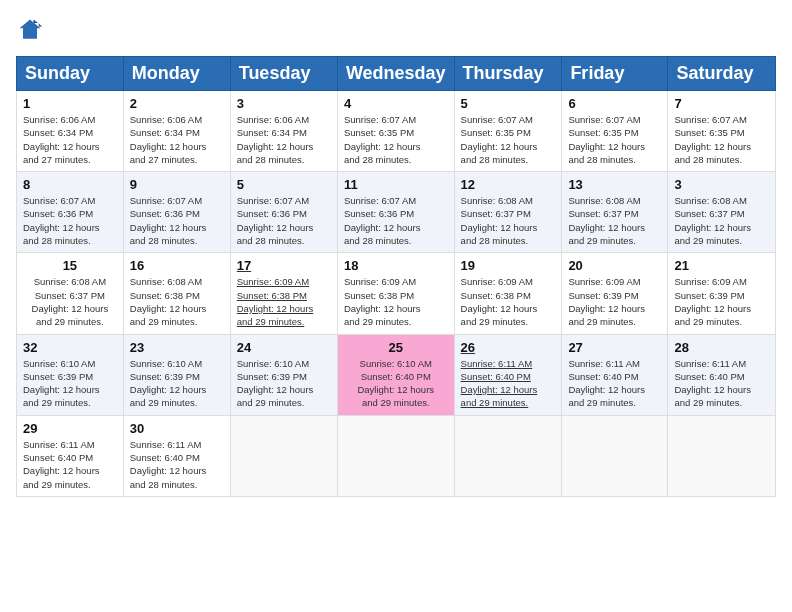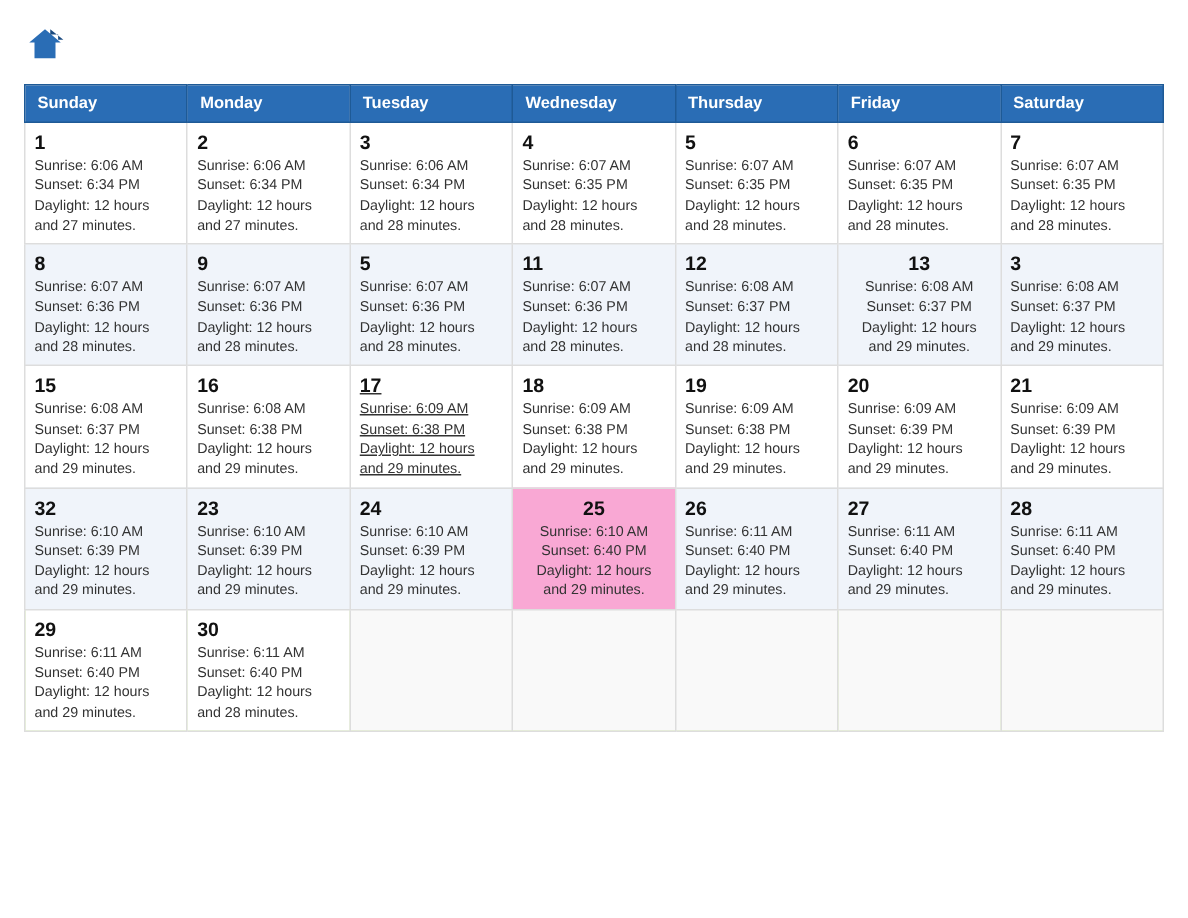--- a/index.html
+++ b/index.html
@@ -45,21 +45,21 @@
       color: #333;
     }
     .calendar {
       width: 100%;
       border-collapse: collapse;
       border: 1px solid #ccc;
     }
     .calendar th {
       background-color: #2a6db5;
       color: #fff;
-      font-size: 11px;
+      font-size: 18px;
       font-weight: bold;
       padding: 6px 8px;
       text-align: left;
       border: 1px solid #1e5a96;
     }
     .calendar td {
       vertical-align: top;
       padding: 5px 6px;
       border: 1px solid #ddd;
       font-size: 10px;
@@ -163,31 +163,31 @@
           <div class="day-detail">Sunrise: 6:07 AM<br>Sunset: 6:36 PM<br>Daylight: 12 hours<br>and 28 minutes.</div>
         </td>
         <td style="height: 80px; background: rgb(240, 244, 250);">
           <span class="day-number">11</span>
           <div class="day-detail">Sunrise: 6:07 AM<br>Sunset: 6:36 PM<br>Daylight: 12 hours<br>and 28 minutes.</div>
         </td>
         <td style="height: 80px; background: rgb(240, 244, 250);">
           <span class="day-number">12</span>
           <div class="day-detail">Sunrise: 6:08 AM<br>Sunset: 6:37 PM<br>Daylight: 12 hours<br>and 28 minutes.</div>
         </td>
-        <td style="height: 80px; background: rgb(240, 244, 250); text-align: center;">
+        <td style="height: 80px; background: rgb(240, 244, 250);">
           <span class="day-number">13</span>
           <div class="day-detail">Sunrise: 6:08 AM<br>Sunset: 6:37 PM<br>Daylight: 12 hours<br>and 29 minutes.</div>
         </td>
         <td style="height: 80px; background: rgb(240, 244, 250);">
           <span class="day-number">3</span>
           <div class="day-detail">Sunrise: 6:08 AM<br>Sunset: 6:37 PM<br>Daylight: 12 hours<br>and 29 minutes.</div>
         </td>
       </tr>
       <tr style="background: rgb(255, 255, 255);">
-        <td style="height: 80px;">
+        <td style="height: 80px; text-align: center;">
           <span class="day-number">15</span>
           <div class="day-detail">Sunrise: 6:08 AM<br>Sunset: 6:37 PM<br>Daylight: 12 hours<br>and 29 minutes.</div>
         </td>
         <td style="height: 80px;">
           <span class="day-number">16</span>
           <div class="day-detail">Sunrise: 6:08 AM<br>Sunset: 6:38 PM<br>Daylight: 12 hours<br>and 29 minutes.</div>
         </td>
         <td style="height: 80px; text-decoration: underline;">
           <span class="day-number">17</span>
           <div class="day-detail">Sunrise: 6:09 AM<br>Sunset: 6:38 PM<br>Daylight: 12 hours<br>and 29 minutes.</div>
@@ -219,21 +219,21 @@
           <div class="day-detail">Sunrise: 6:10 AM<br>Sunset: 6:39 PM<br>Daylight: 12 hours<br>and 29 minutes.</div>
         </td>
         <td style="height: 80px; background: rgb(240, 244, 250);">
           <span class="day-number">24</span>
           <div class="day-detail">Sunrise: 6:10 AM<br>Sunset: 6:39 PM<br>Daylight: 12 hours<br>and 29 minutes.</div>
         </td>
         <td style="height: 80px; background: #f9a8d4; text-align: center;">
           <span class="day-number">25</span>
           <div class="day-detail">Sunrise: 6:10 AM<br>Sunset: 6:40 PM<br>Daylight: 12 hours<br>and 29 minutes.</div>
         </td>
-        <td style="height: 80px; background: rgb(240, 244, 250);">
+        <td style="height: 80px; background: rgb(240, 244, 250); text-decoration: underline;">
           <span class="day-number">26</span>
           <div class="day-detail">Sunrise: 6:11 AM<br>Sunset: 6:40 PM<br>Daylight: 12 hours<br>and 29 minutes.</div>
         </td>
         <td style="height: 80px; background: rgb(240, 244, 250);">
           <span class="day-number">27</span>
           <div class="day-detail">Sunrise: 6:11 AM<br>Sunset: 6:40 PM<br>Daylight: 12 hours<br>and 29 minutes.</div>
         </td>
         <td style="height: 80px; background: rgb(240, 244, 250); margin-left: 34px;">
           <span class="day-number">28</span>
           <div class="day-detail">Sunrise: 6:11 AM<br>Sunset: 6:40 PM<br>Daylight: 12 hours<br>and 29 minutes.</div>

